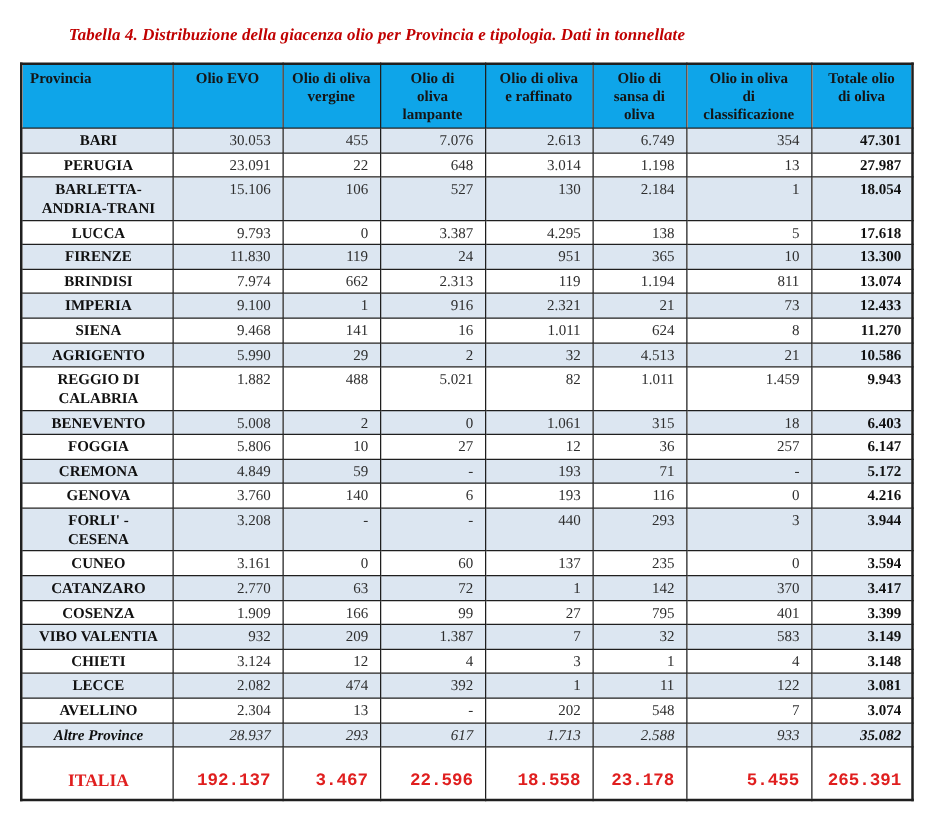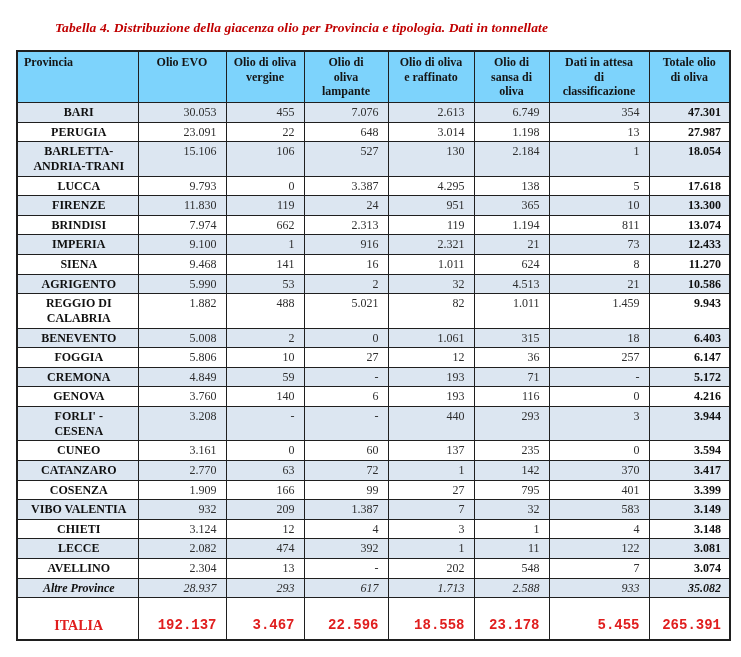--- a/index.html
+++ b/index.html
@@ -46,21 +46,21 @@
     font-size: 12px;
     line-height: 1.22;
     padding: 2px 4px;
     overflow: hidden;
   }
   th {
     font-weight: bold;
     text-align: center;
     white-space: pre-line;
     color: #151515;
-    background: #7dd3fc;
+    background: #0ea5e9;
     padding-top: 3px;
     padding-bottom: 3px;
     height: 44px;
   }
   th.h-prov {
     text-align: left;
     padding-left: 6px;
   }
   td.province {
     font-weight: bold;
@@ -123,21 +123,21 @@
           <th>Olio di oliva
 vergine</th>
           <th>Olio di
 oliva
 lampante</th>
           <th>Olio di oliva
 e raffinato</th>
           <th>Olio di
 sansa di
 oliva</th>
-          <th>Dati in attesa
+          <th>Olio in oliva
 di
 classificazione</th>
           <th>Totale olio
 di oliva</th>
         </tr>
     </thead>
     <tbody id="table-body">
         <tr class="shaded">
           <td class="province">BARI</td>
           <td class="num">30.053</td>
@@ -215,21 +215,21 @@
           <td class="num">141</td>
           <td class="num">16</td>
           <td class="num">1.011</td>
           <td class="num">624</td>
           <td class="num">8</td>
           <td class="total">11.270</td>
         </tr>
         <tr class="shaded">
           <td class="province">AGRIGENTO</td>
           <td class="num">5.990</td>
-          <td class="num">53</td>
+          <td class="num">29</td>
           <td class="num">2</td>
           <td class="num">32</td>
           <td class="num">4.513</td>
           <td class="num">21</td>
           <td class="total">10.586</td>
         </tr>
         <tr class="plain">
           <td class="province">REGGIO DI
 CALABRIA</td>
           <td class="num">1.882</td>

